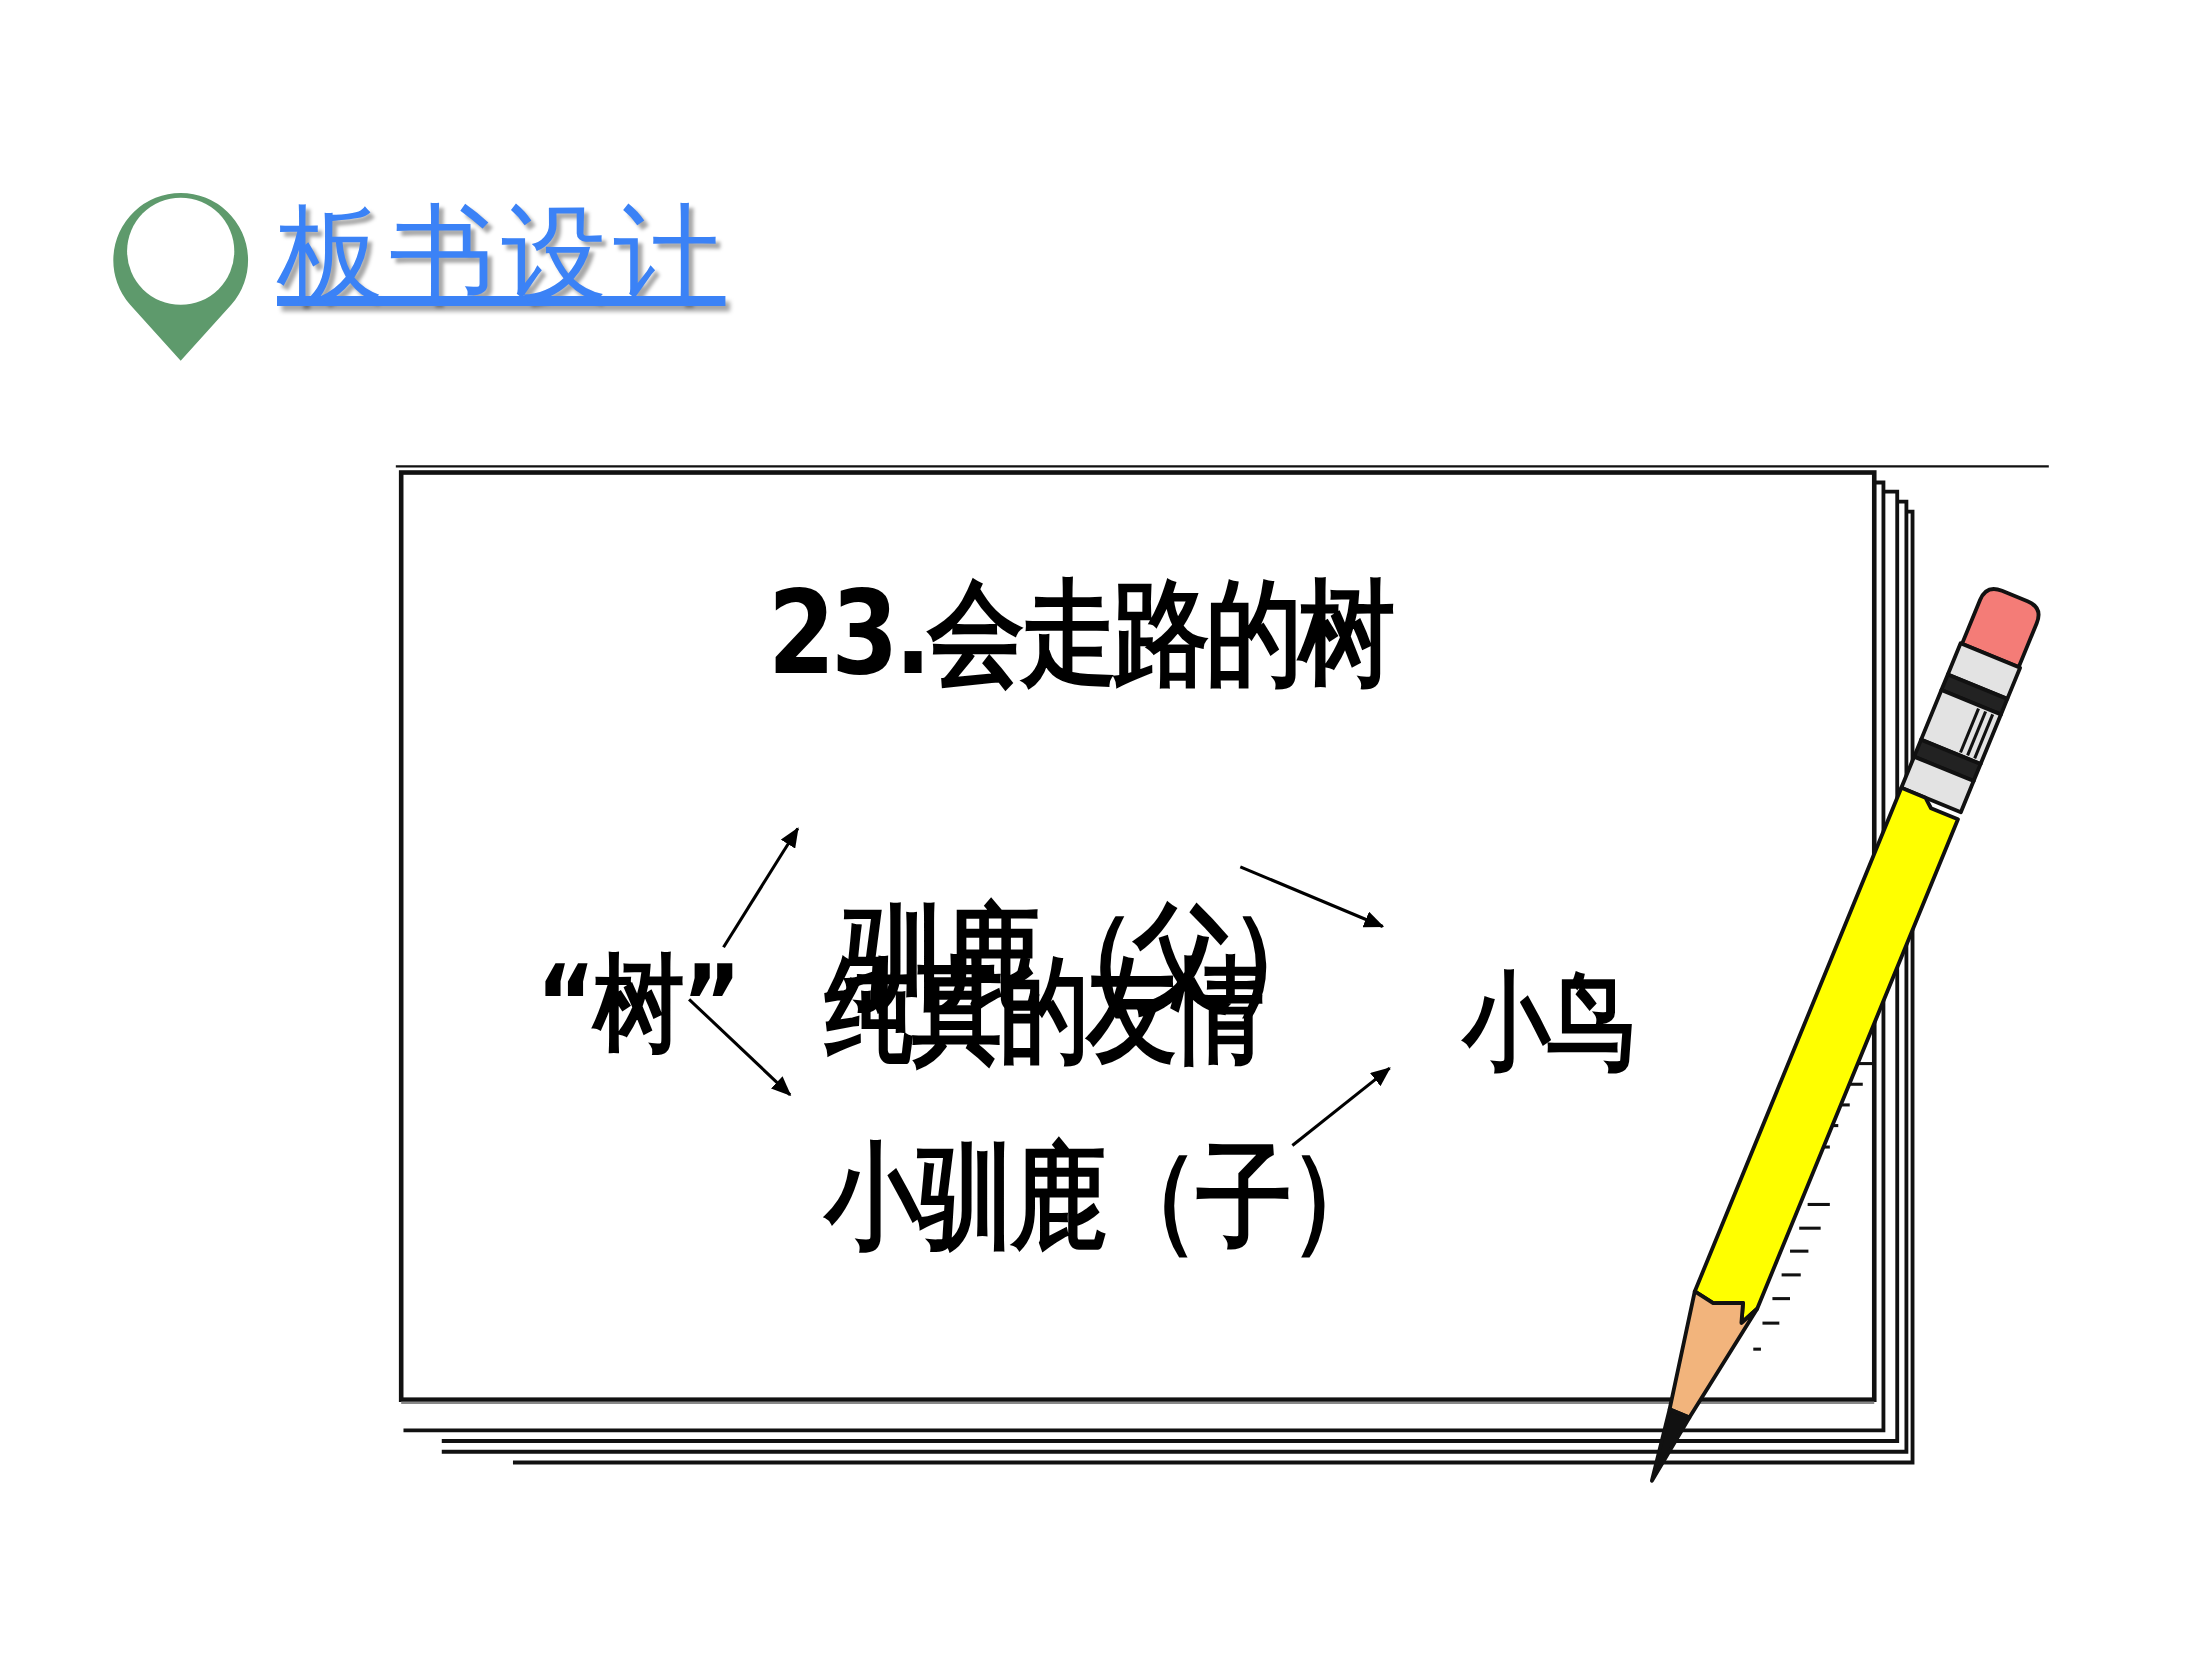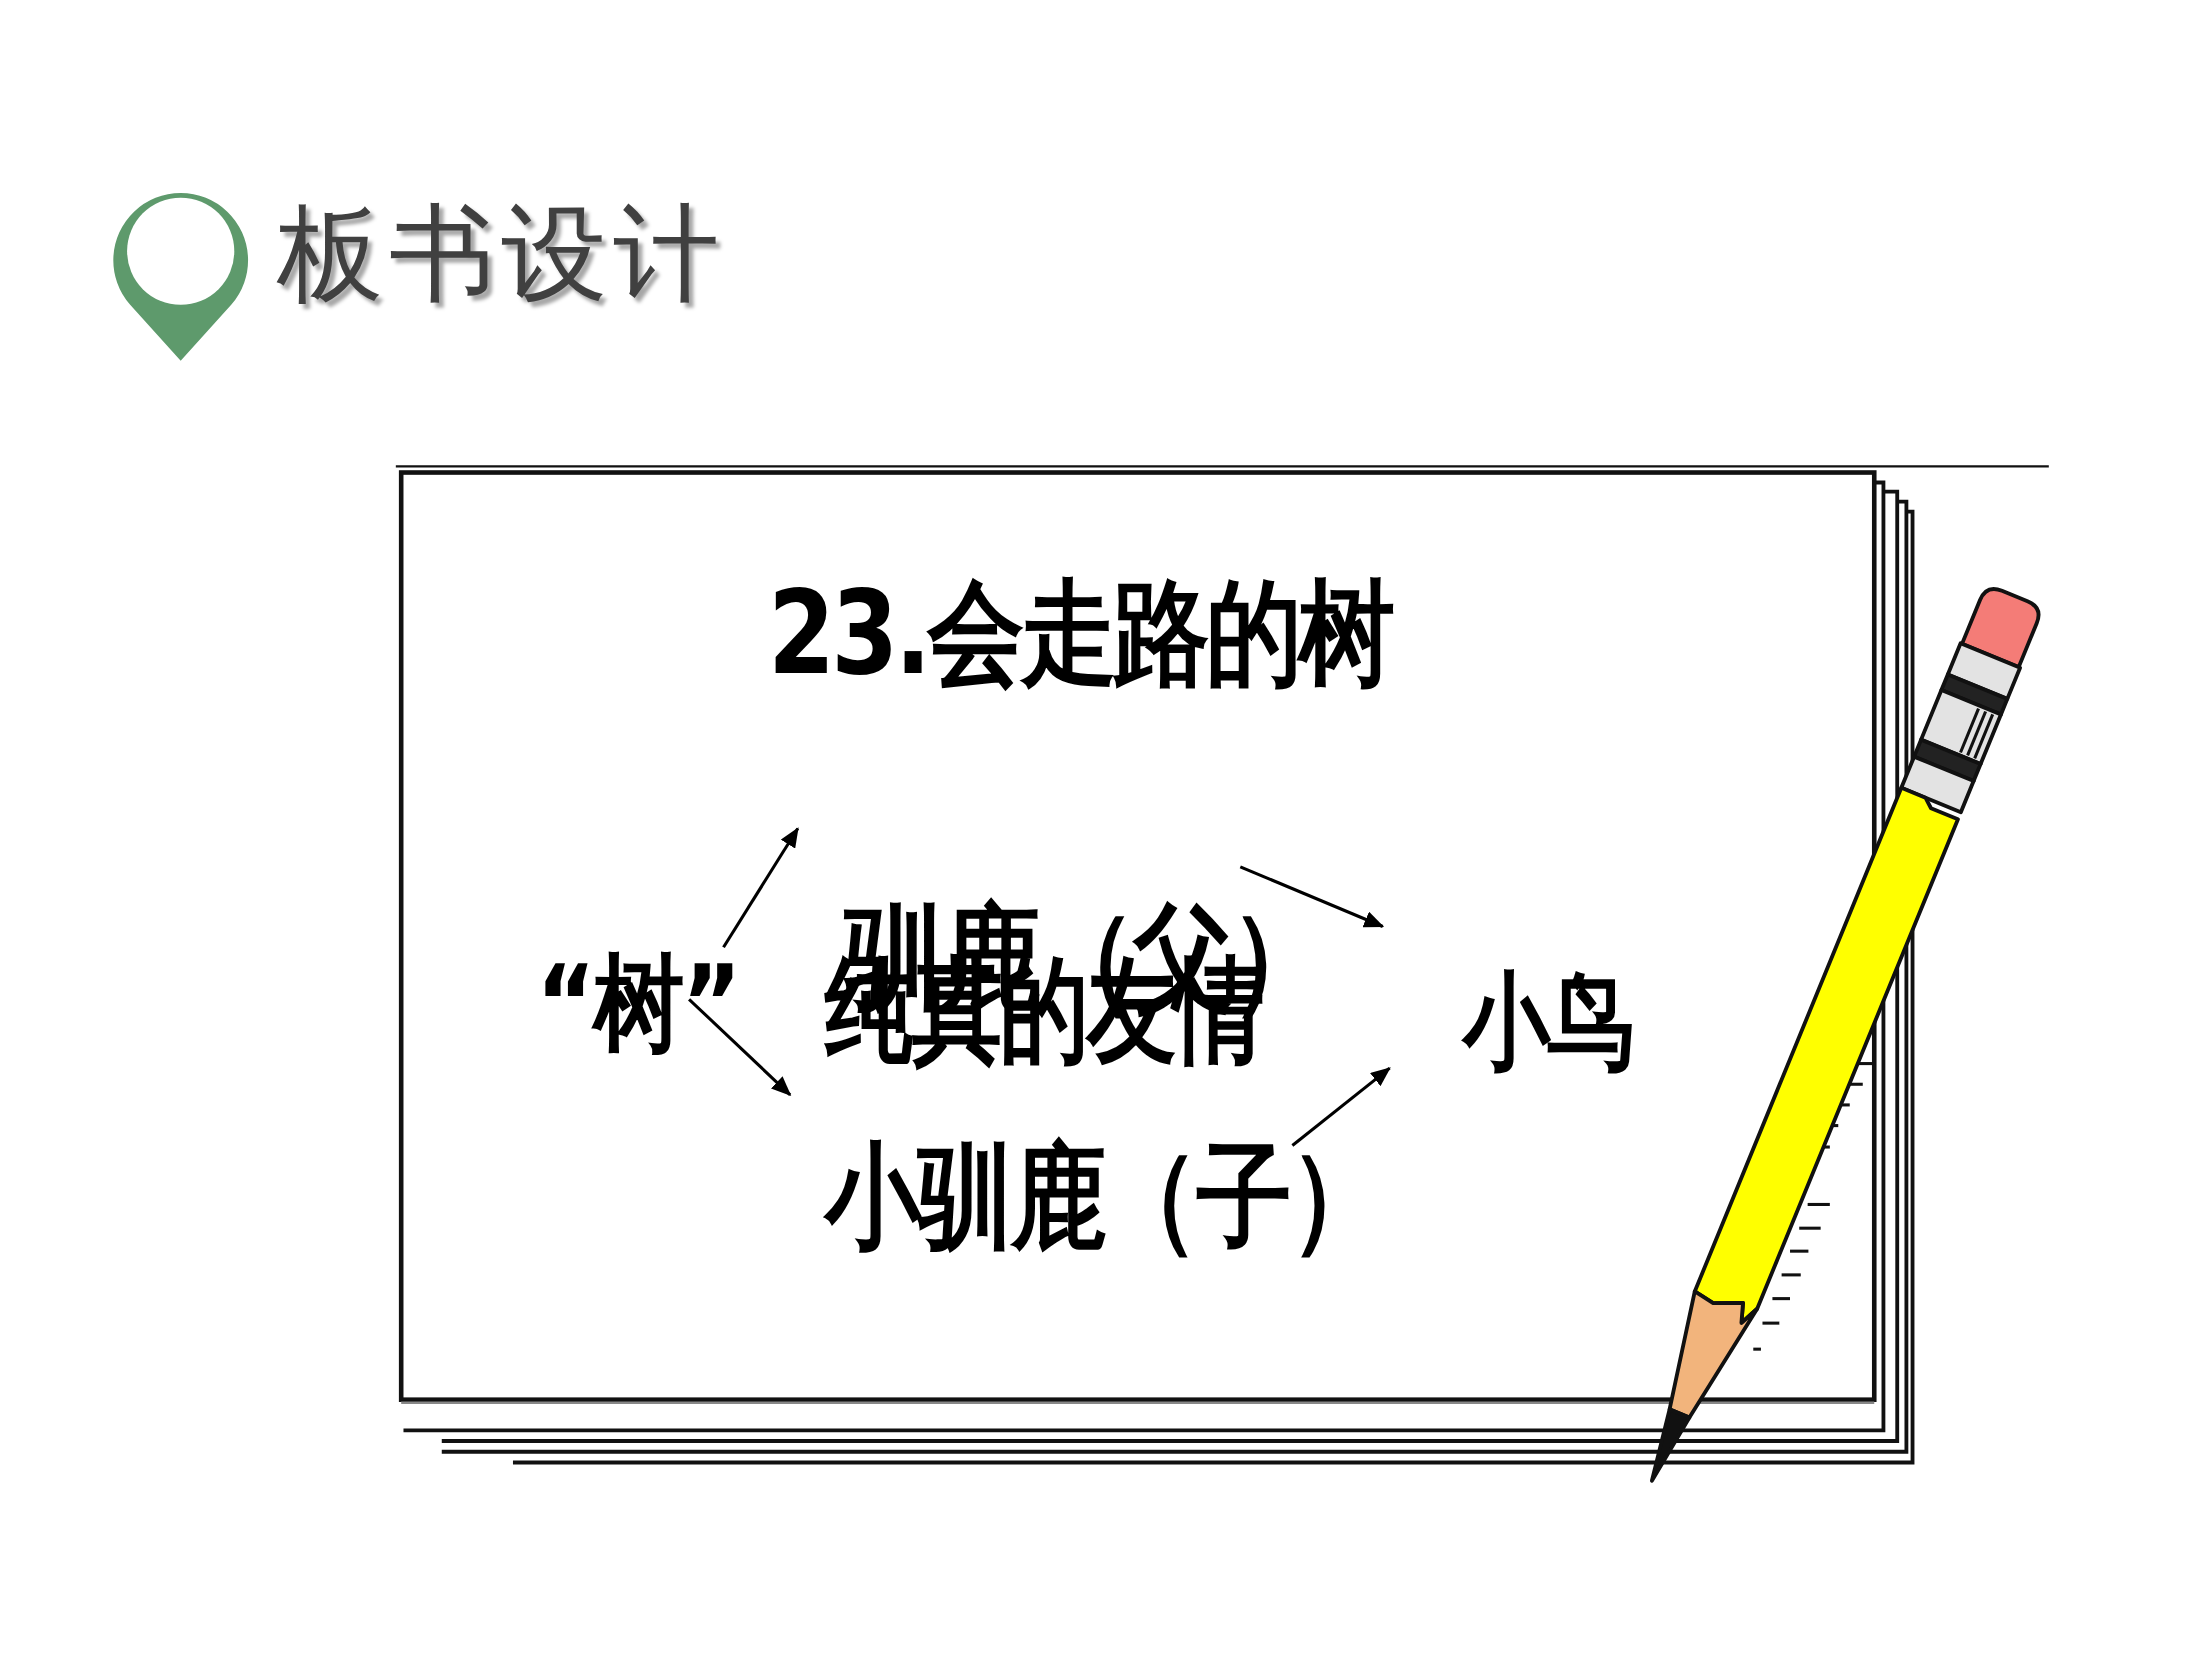--- a/index.html
+++ b/index.html
@@ -1,20 +1,20 @@
 <!DOCTYPE html>
 <html style="font-size:12.3px"><head>
 <meta charset="utf-8">
 <style>
   html, body { margin: 0; padding: 0; background: #ffffff; }
   body { width: 2205px; height: 1654px; position: relative; overflow: hidden; font-family: "DejaVu Sans", sans-serif; }
   .abs { position: absolute; }
   .heading {
-    left: 277px; top: 201px; font-family: "DejaVu Serif", serif; font-size: 106px; color: #404040;
-    letter-spacing: 6.1px; line-height: 1; text-shadow: 4.6px 5.4px 3.8px rgba(0,0,0,0.35); white-space: nowrap;
+    left: 277px; top: 201px; font-family: "DejaVu Serif", serif; font-size: 106px; color: #3b82f6;
+    letter-spacing: 6.1px; line-height: 1; text-shadow: 4.6px 5.4px 3.8px rgba(0,0,0,0.35); white-space: nowrap; text-decoration: underline;
   }
   .board-text { color: #000; font-weight: bold; font-family: "DejaVu Sans", sans-serif; line-height: 1; white-space: nowrap; }
   .t-title { left: 768px; top: 576px; font-size: 115px; letter-spacing: -4.6px; transform: scaleX(0.84); transform-origin: left top; }
   .t-father { left: 845px; top: 900px; font-size: 115px; letter-spacing: -3.1px; transform: scaleX(0.86); transform-origin: left top; }
   .t-tree { left: 536px; top: 951px; font-size: 106px; letter-spacing: -3.1px; transform: scaleX(0.86); transform-origin: left top; }
   .t-friend { left: 825px; top: 953px; font-size: 115px; letter-spacing: -3.1px; transform: scaleX(0.78); transform-origin: left top; }
   .t-bird { left: 1463px; top: 969px; font-size: 106px; letter-spacing: -3.1px; transform: scaleX(0.82); transform-origin: left top; }
   .t-son { left: 825px; top: 1139px; font-size: 115px; letter-spacing: -3.1px; transform: scaleX(0.83); transform-origin: left top; }
   svg.layer { position: absolute; left: 0; top: 0; }
 </style>

